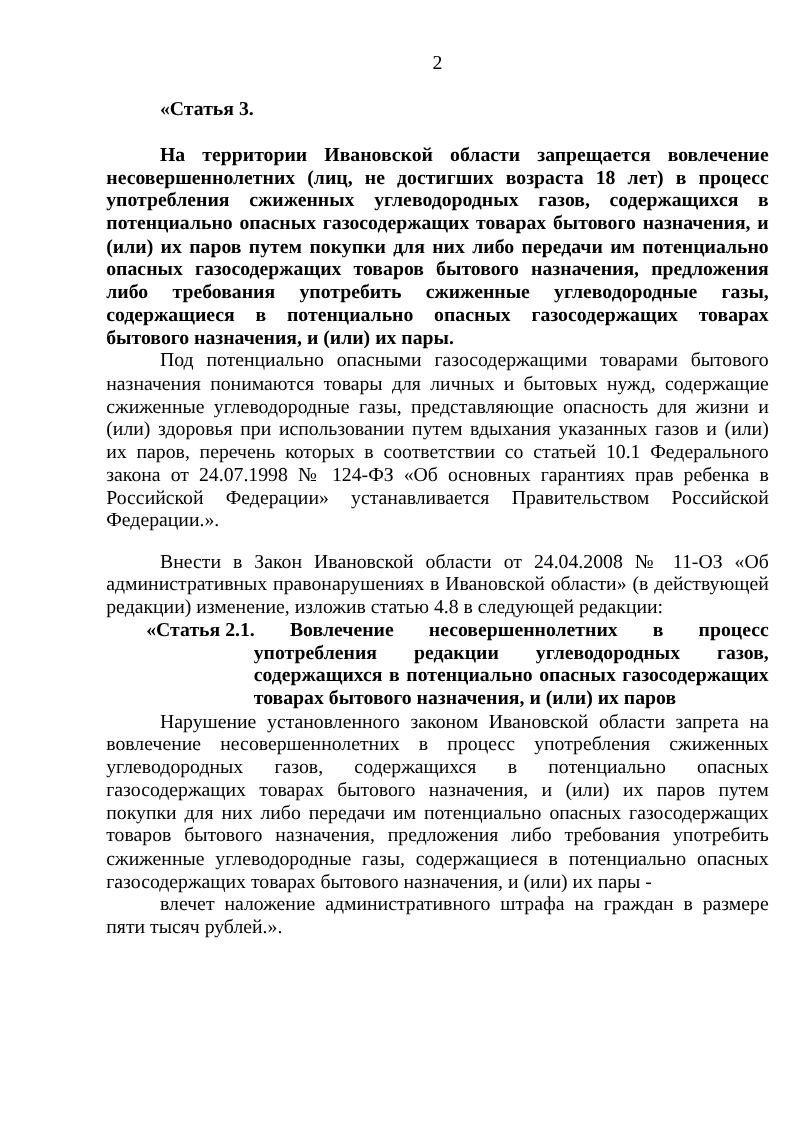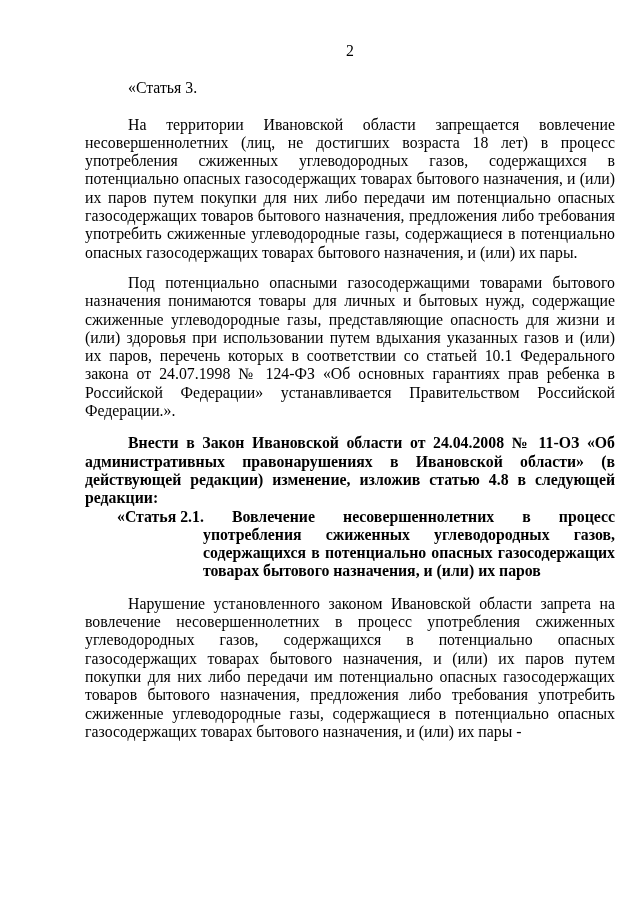--- a/index.html
+++ b/index.html
@@ -26,61 +26,61 @@
     line-height: 18.3px;
   }
   .page-number {
     margin: 42px 0 0 0;
     text-align: center;
   }
   p { margin: 0; }
   .para {
     text-align: justify;
     text-indent: 43px;
-    margin-top: 12px;
   }
   .heading {
-    font-weight: normal;
+    font-weight: bold;
     text-indent: 43px;
   }
   .h-article3 { margin-top: 19px; }
-  .p-first    { margin-top: 18px; }
+  .p-first    { margin-top: 18px; font-weight: bold; }
   .h-article2 { margin-top: 11px; }
-  .p-vnesti   { margin-top: 14px; font-weight: bold; }
+  .p-vnesti   { margin-top: 14px; }
   .article48 {
     font-weight: bold;
     text-align: justify;
     padding-left: 118px;
     text-indent: -86px;
     margin: 0;
   }
   .article48 .art-label {
     display: inline-block;
     min-width: 86px;
     text-indent: 0;
   }
-  .p-narushenie { margin-top: 14px; }
+  .p-narushenie { }
   .p-vlechet    { margin-top: 0; }
 </style>
 </head>
 <body>
 
 <div class="doc-page">
   <div class="text-column">
 
     <p class="page-number">2</p>
 
     <p class="heading h-article3">«Статья 3.</p>
 
     <p class="para p-first">На территории Ивановской области запрещается вовлечение несовершеннолетних (лиц, не достигших возраста 18 лет) в процесс употребления сжиженных углеводородных газов, содержащихся в потенциально опасных газосодержащих товарах бытового назначения, и (или) их паров путем покупки для них либо передачи им потенциально опасных газосодержащих товаров бытового назначения, предложения либо требования употребить сжиженные углеводородные газы, содержащиеся в потенциально опасных газосодержащих товарах бытового назначения, и (или) их пары.</p>
 
     <p class="para">Под потенциально опасными газосодержащими товарами бытового назначения понимаются товары для личных и бытовых нужд, содержащие сжиженные углеводородные газы, представляющие опасность для жизни и (или) здоровья при использовании путем вдыхания указанных газов и (или) их паров, перечень которых в соответствии со статьей 10.1 Федерального закона от 24.07.1998 № 124-ФЗ «Об основных гарантиях прав ребенка в Российской Федерации» устанавливается Правительством Российской Федерации.».</p>
 
 
     <p class="para p-vnesti">Внести в Закон Ивановской области от 24.04.2008 № 11-ОЗ «Об административных правонарушениях в Ивановской области» (в действующей редакции) изменение, изложив статью 4.8 в следующей редакции:</p>
 
-    <p class="article48"><span class="art-label">«Статья 2.1.</span> <span>Вовлечение несовершеннолетних в процесс употребления сжиженных углеводородных газов, содержащихся в потенциально опасных газосодержащих товарах бытового назначения, и (или) их паров</span></p>
+    <p class="article48"><span class="art-label">«Статья 2.1.</span> <span>Вовлечение несовершеннолетних в процесс употребления редакции углеводородных газов, содержащихся в потенциально опасных газосодержащих товарах бытового назначения, и (или) их паров</span></p>
 
     <p class="para p-narushenie">Нарушение установленного законом Ивановской области запрета на вовлечение несовершеннолетних в процесс употребления сжиженных углеводородных газов, содержащихся в потенциально опасных газосодержащих товарах бытового назначения, и (или) их паров путем покупки для них либо передачи им потенциально опасных газосодержащих товаров бытового назначения, предложения либо требования употребить сжиженные углеводородные газы, содержащиеся в потенциально опасных газосодержащих товарах бытового назначения, и (или) их пары -</p>
 
+    <p class="para p-vlechet">влечет наложение административного штрафа на граждан в размере пяти тысяч рублей.».</p>
 
   </div>
 </div>
 
 </body></html>

